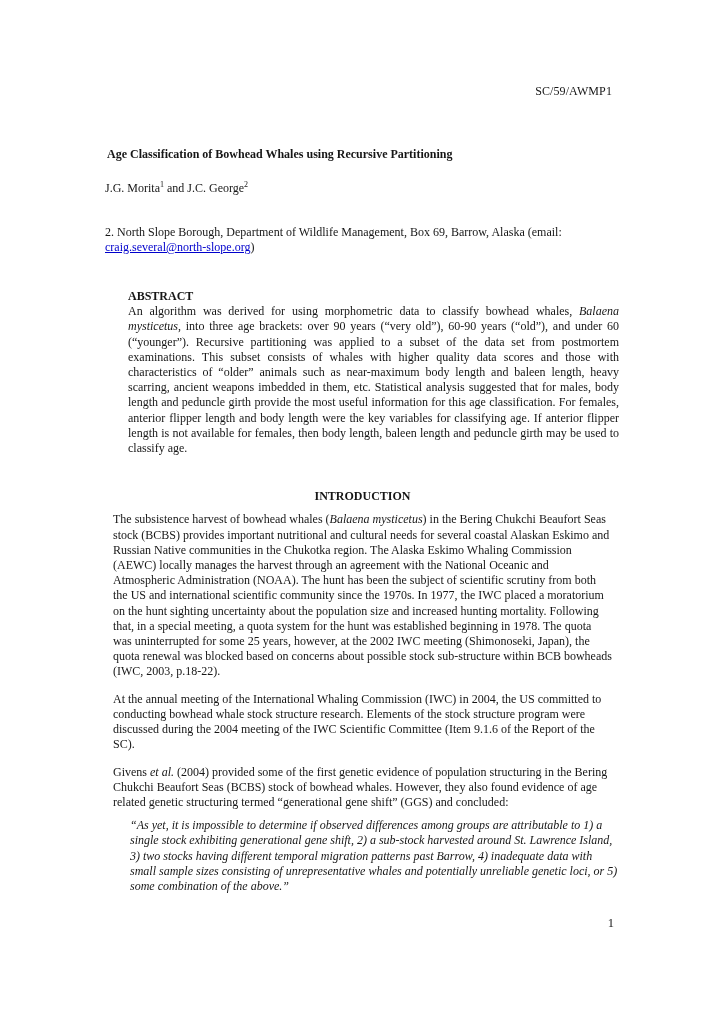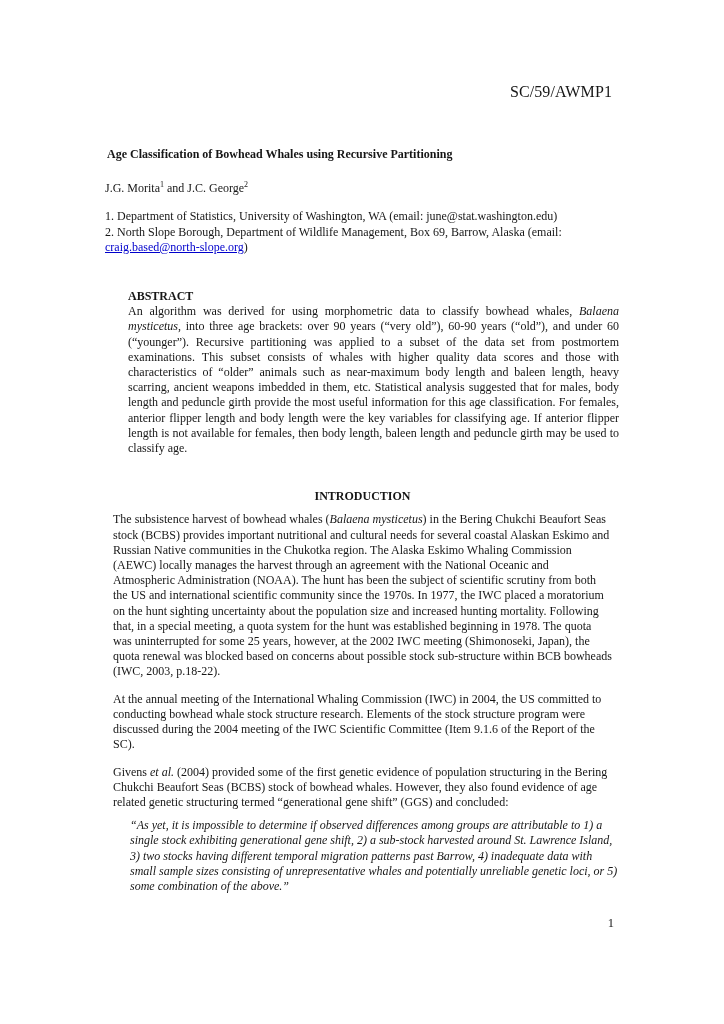--- a/index.html
+++ b/index.html
@@ -16,21 +16,21 @@
     background: #ffffff;
     font-family: "Liberation Serif", "DejaVu Serif", serif;
     color: #161616;
     font-size: 12px;
     line-height: 15.2px;
     overflow: hidden;
   }
   .doc-code {
     text-align: right;
     margin-right: 8px;
-    font-size: 16px;
+    font-size: 12px;
     letter-spacing: 0.1px;
   }
   .title {
     margin: 47px 0 0 2px;
     font-size: 12px;
     font-weight: bold;
     line-height: 16px;
   }
   .authors {
     margin: 19px 0 0 0;
@@ -83,21 +83,21 @@
 <body>
 
 <div class="page">
 
   <div class="doc-code">SC/59/AWMP1</div>
 
   <h1 class="title">Age Classification of Bowhead Whales using Recursive Partitioning</h1>
 
   <p class="authors"><span>J.G. Morita</span><sup>1</sup><span> and </span><span>J.C. George</span><sup>2</sup></p>
 
-  <p class="affiliations"><span>1. Department of Statistics, University of Washington, WA  (email: june@stat.washington.edu)</span><br><span>2. North Slope Borough, Department of Wildlife Management, Box 69, Barrow, Alaska (email:</span><br><a href="#" class="email-link">craig.based@north-slope.org</a><span>)</span></p>
+  <p class="affiliations"><br><span>2. North Slope Borough, Department of Wildlife Management, Box 69, Barrow, Alaska (email:</span><br><a href="#" class="email-link">craig.several@north-slope.org</a><span>)</span></p>
 
   <div class="abstract-block">
     <div class="section-heading">ABSTRACT</div>
     <p class="abstract-body"><span>An algorithm was derived for using morphometric data to classify bowhead whales, </span><i>Balaena mysticetus</i><span>, into three age brackets: over 90 years (“very old”), 60-90 years (“old”), and under 60 (“younger”).  Recursive partitioning was applied to a subset of the data set from postmortem examinations.  This subset consists of whales with higher quality data scores and those with characteristics of “older” animals such as near-maximum body length and baleen length, heavy scarring, ancient weapons imbedded in them, etc.  Statistical analysis suggested that for males, body length and peduncle girth provide the most useful information for this age classification.  For females, anterior flipper length and body length were the key variables for classifying age.  If anterior flipper length is not available for females, then body length, baleen length and peduncle girth may be used to classify age.</span></p>
   </div>
 
   <div>
     <div class="section-heading intro-heading">INTRODUCTION</div>
 
     <p class="para"><span>The subsistence harvest of bowhead whales (</span><i>Balaena mysticetus</i><span>) in the Bering Chukchi Beaufort Seas stock (BCBS) provides important nutritional and cultural needs for several coastal Alaskan Eskimo and Russian Native communities in the Chukotka region.  The Alaska Eskimo Whaling Commission (AEWC) locally manages the harvest through an agreement with the National Oceanic and Atmospheric Administration (NOAA).  The hunt has been the subject of scientific scrutiny from both the US and international scientific community since the 1970s.  In 1977, the IWC placed a moratorium on the hunt sighting uncertainty about the population size and increased hunting mortality.  Following that, in a special meeting, a quota system for the hunt was established beginning in 1978.  The quota was uninterrupted for some 25 years, however, at the 2002 IWC meeting (Shimonoseki, Japan), the quota renewal was blocked based on concerns about possible stock sub-structure within BCB bowheads (IWC, 2003, p.18-22).</span></p>

